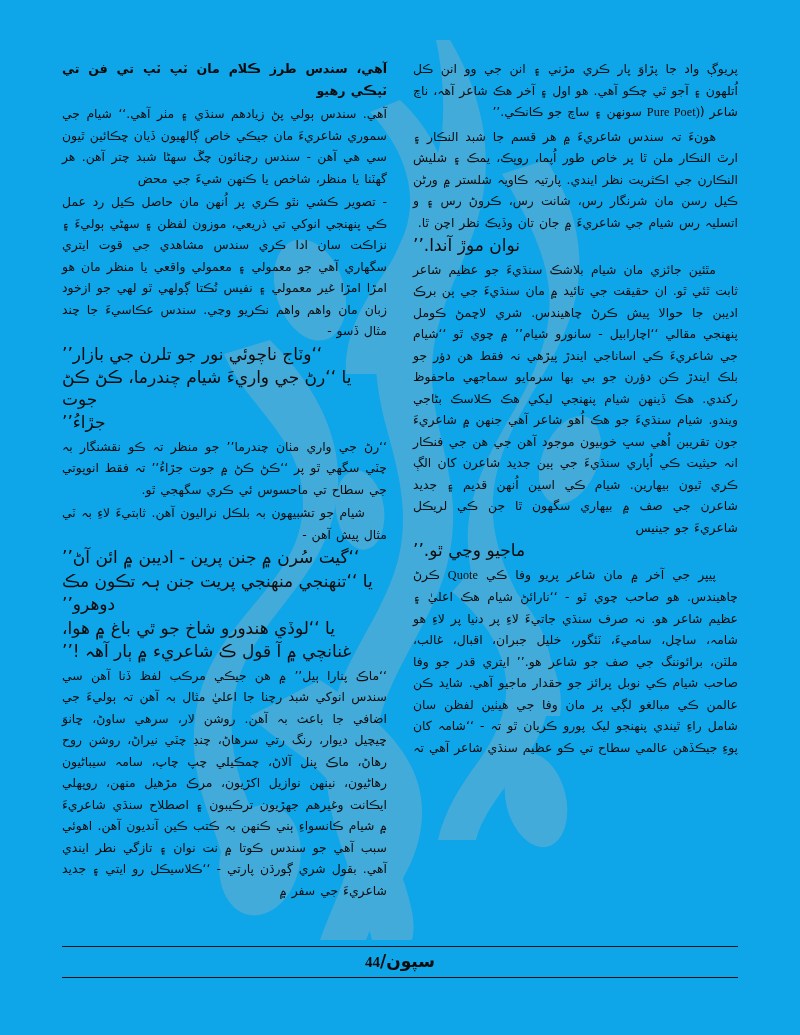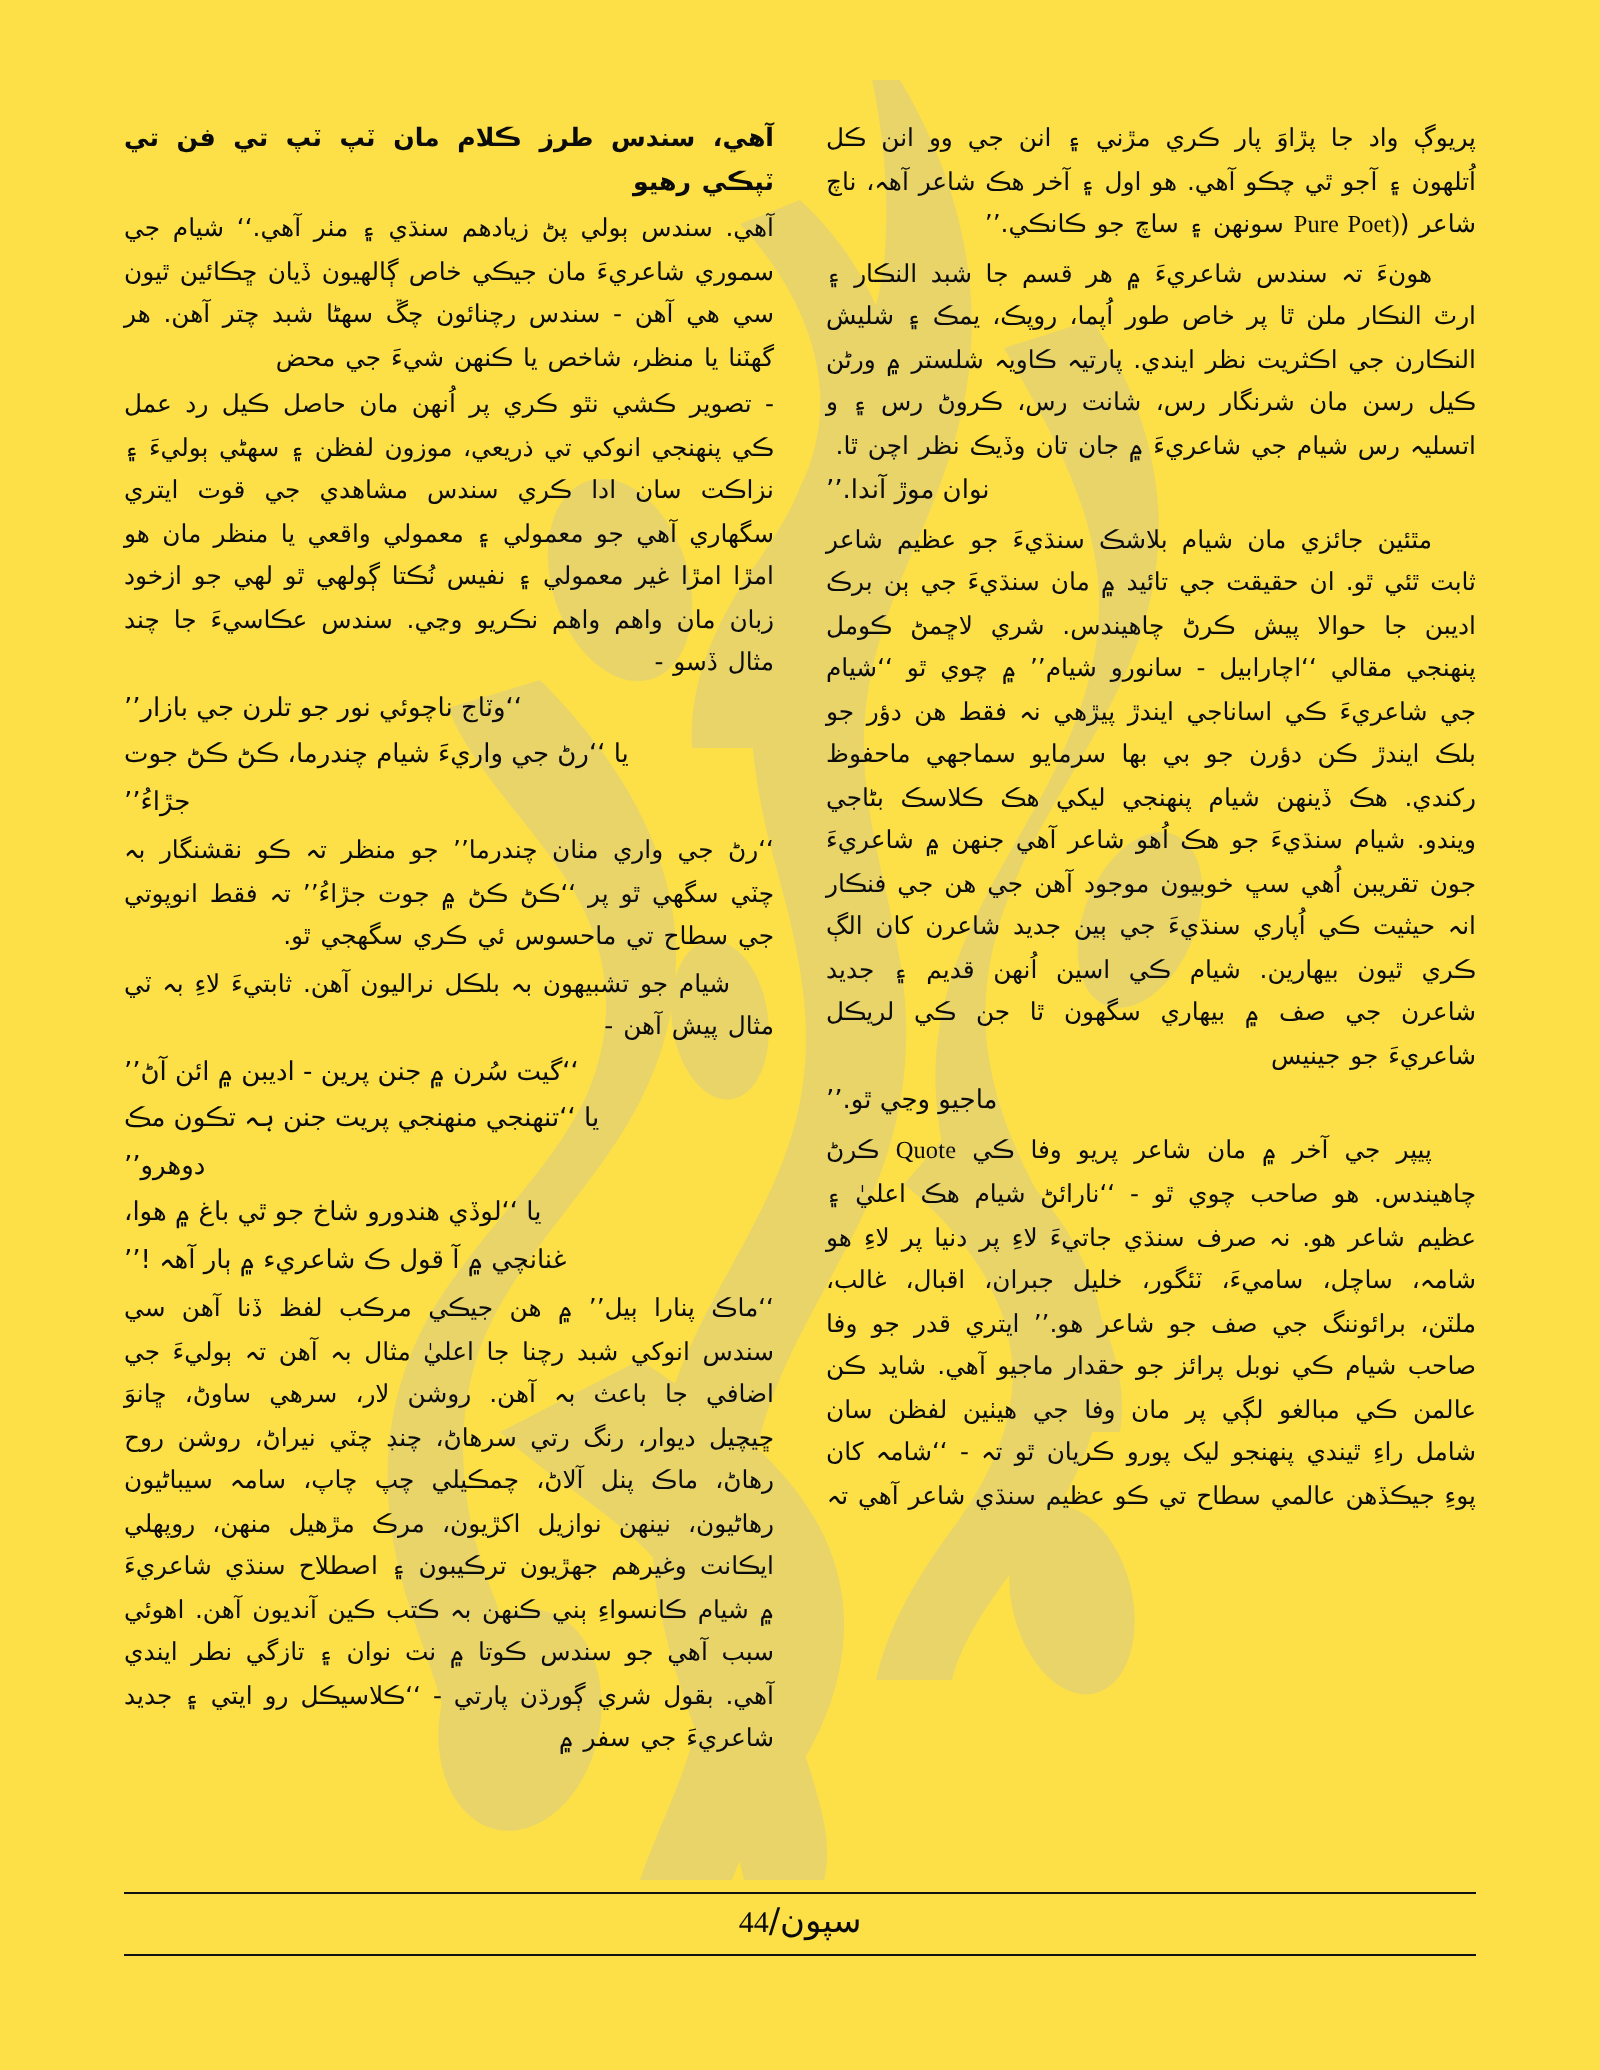--- a/index.html
+++ b/index.html
@@ -13,21 +13,21 @@
     height: 1035px;
     position: relative;
     overflow: hidden;
     font-family: "DejaVu Sans", "Liberation Sans", sans-serif;
   }
 
   
   #page {
     position: absolute;
     inset: 0;
-    background: #fde047;
+    background: #0ea5e9;
   }
 
   
   #watermark {
     position: absolute;
     left: 150px;
     top: 40px;
     width: 520px;
     height: 900px;
     opacity: 0.30;
@@ -74,21 +74,21 @@
   .para.indent { text-indent: 22px; }
   .para.bold {
     font-weight: bold;
     font-size: 12.6px;
     letter-spacing: 0;
   }
 
   
   .verse {
     margin: 1px 0 2px 0;
-    font-size: 13px;
+    font-size: 17px;
     line-height: 21.5px;
     color: #0b0b0b;
     text-align: center;
   }
   .verse.left   { text-align: left; }
   .verse.center { text-align: left; }
 
   
   .latin {
     direction: ltr;
@@ -112,21 +112,21 @@
     height: 0;
   }
   .rule-bottom {
     border-top: 1.6px solid #111;
     width: 100%;
     height: 0;
     margin-top: 1px;
   }
   .folio {
     font-size: 17px;
-    font-weight: normal;
+    font-weight: bold;
     line-height: 26px;
     color: #0b0b0b;
     padding: 1px 0 1px 0;
     direction: rtl;
     font-family: "DejaVu Sans", "Liberation Sans", sans-serif;
   }
   .folio .num {
     direction: ltr;
     unicode-bidi: isolate;
     font-family: "Liberation Serif", "DejaVu Serif", serif;

